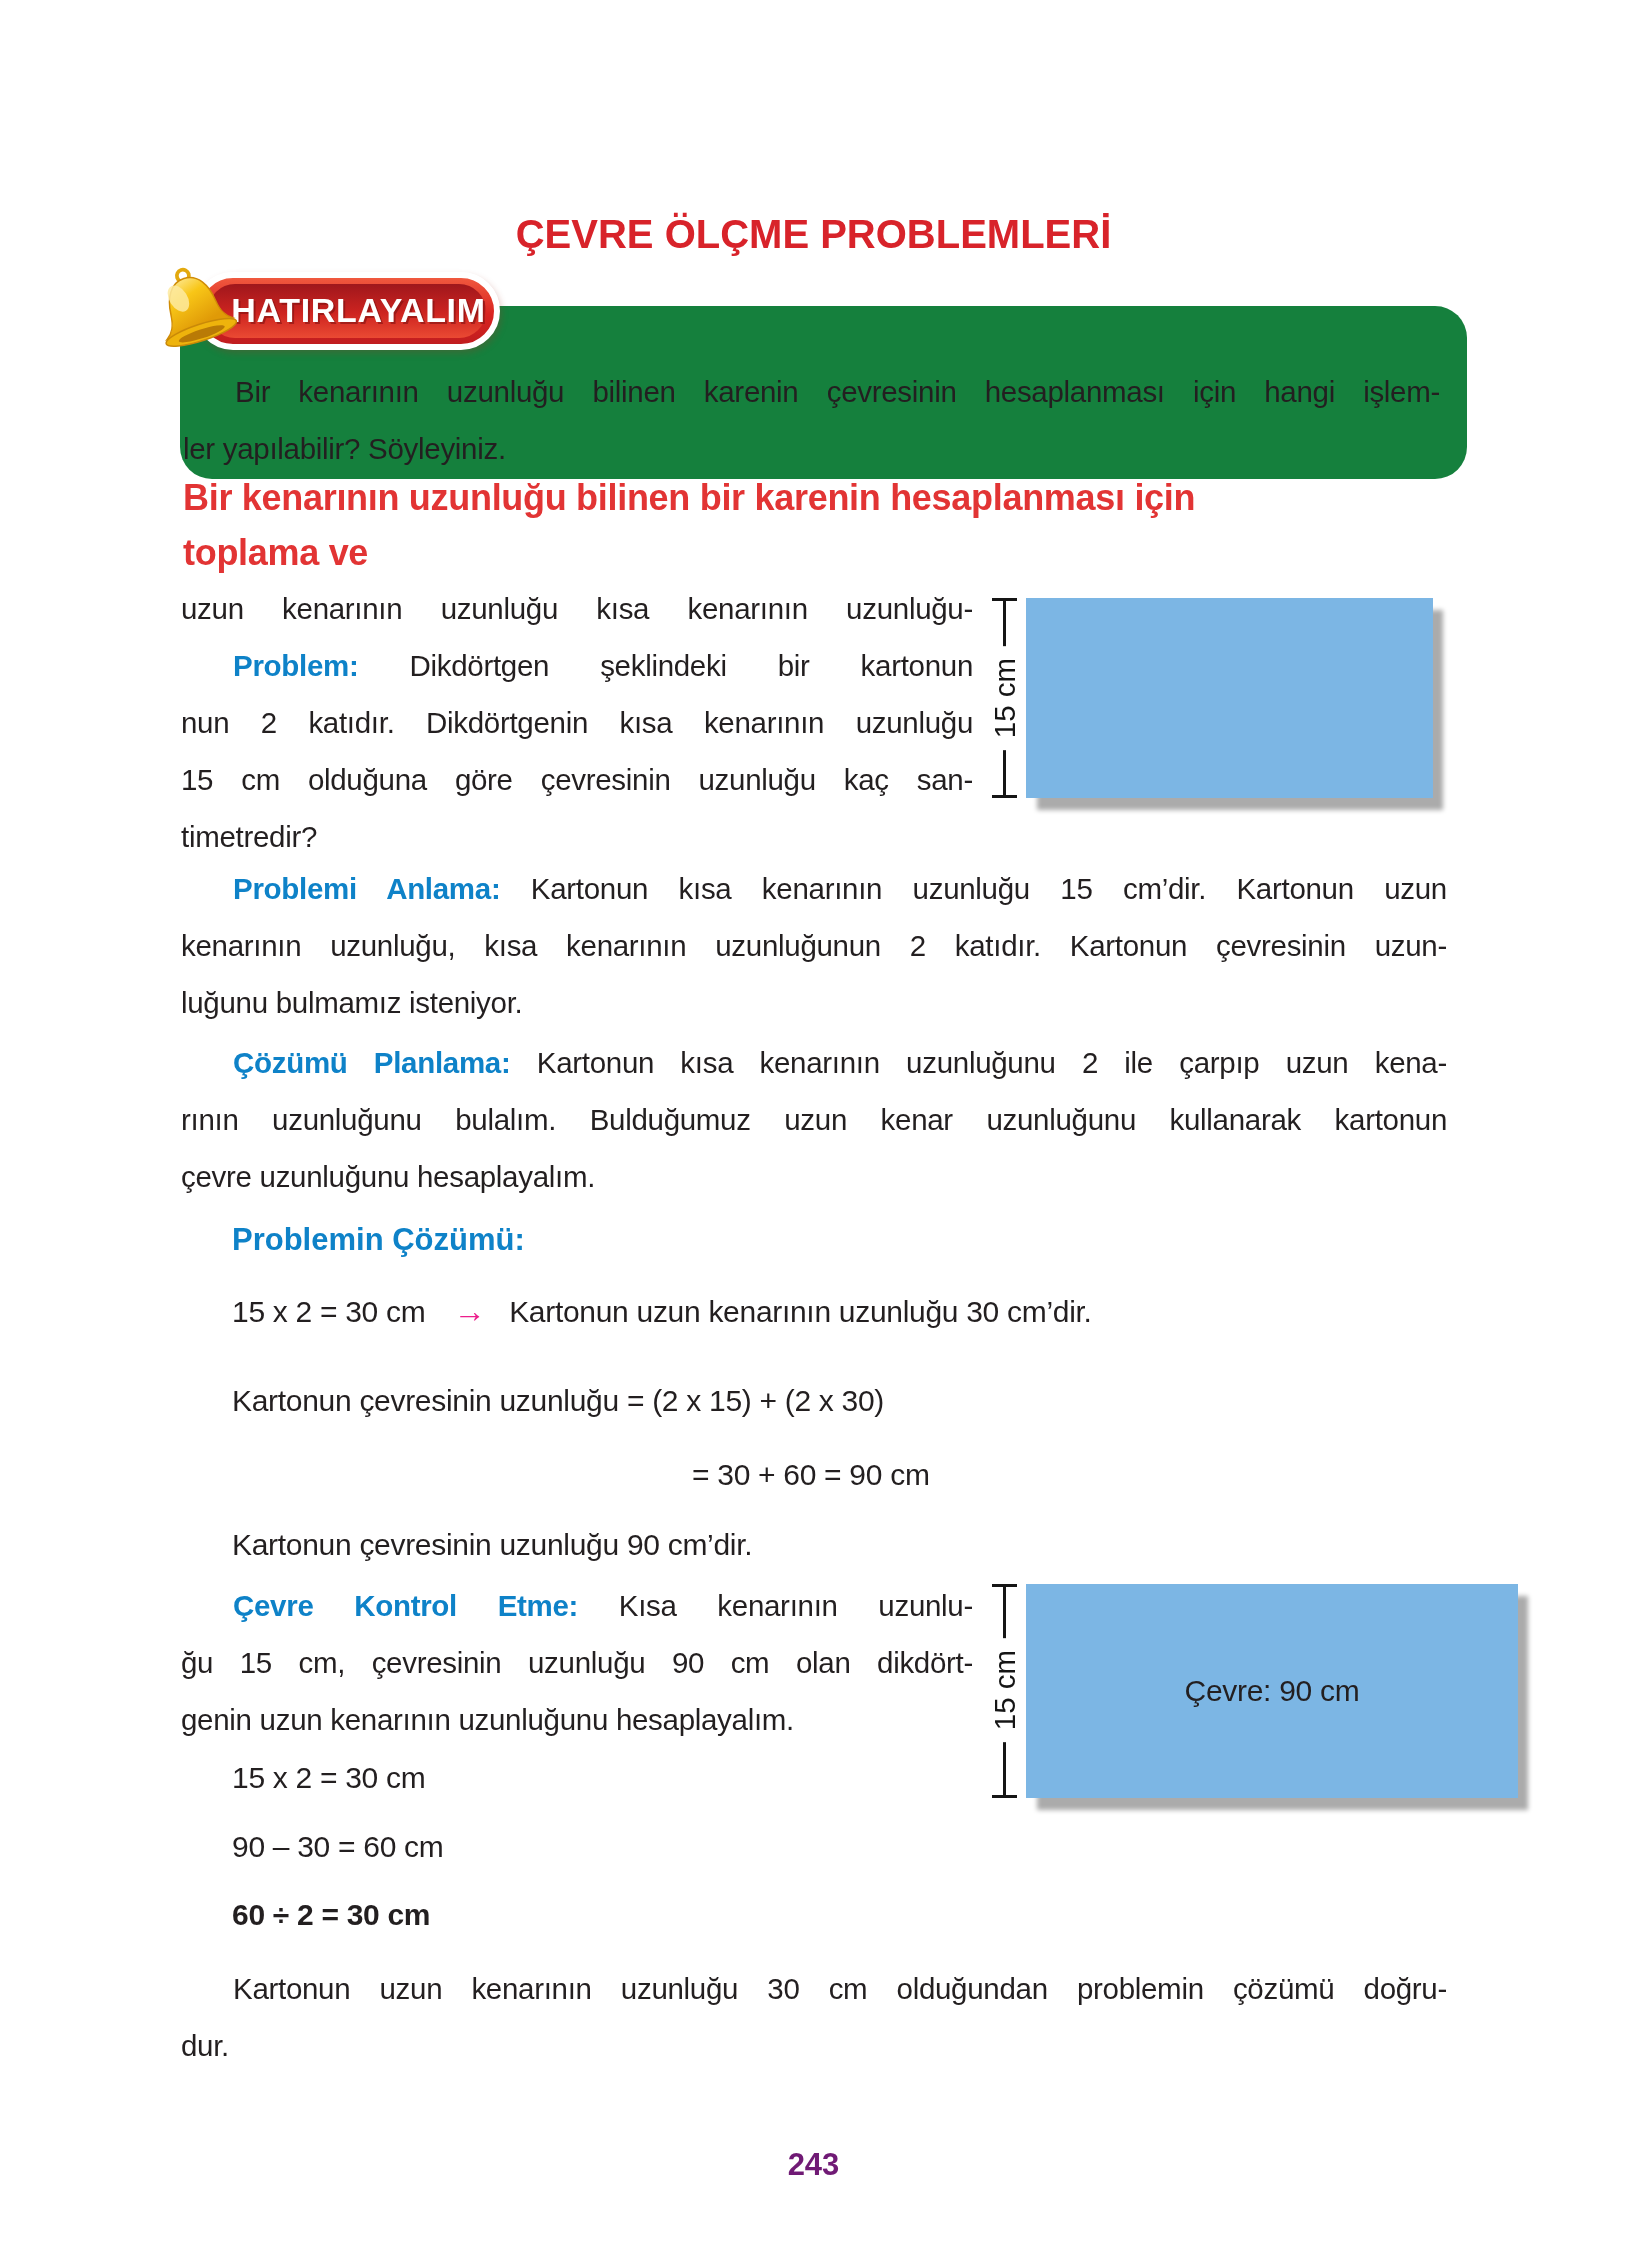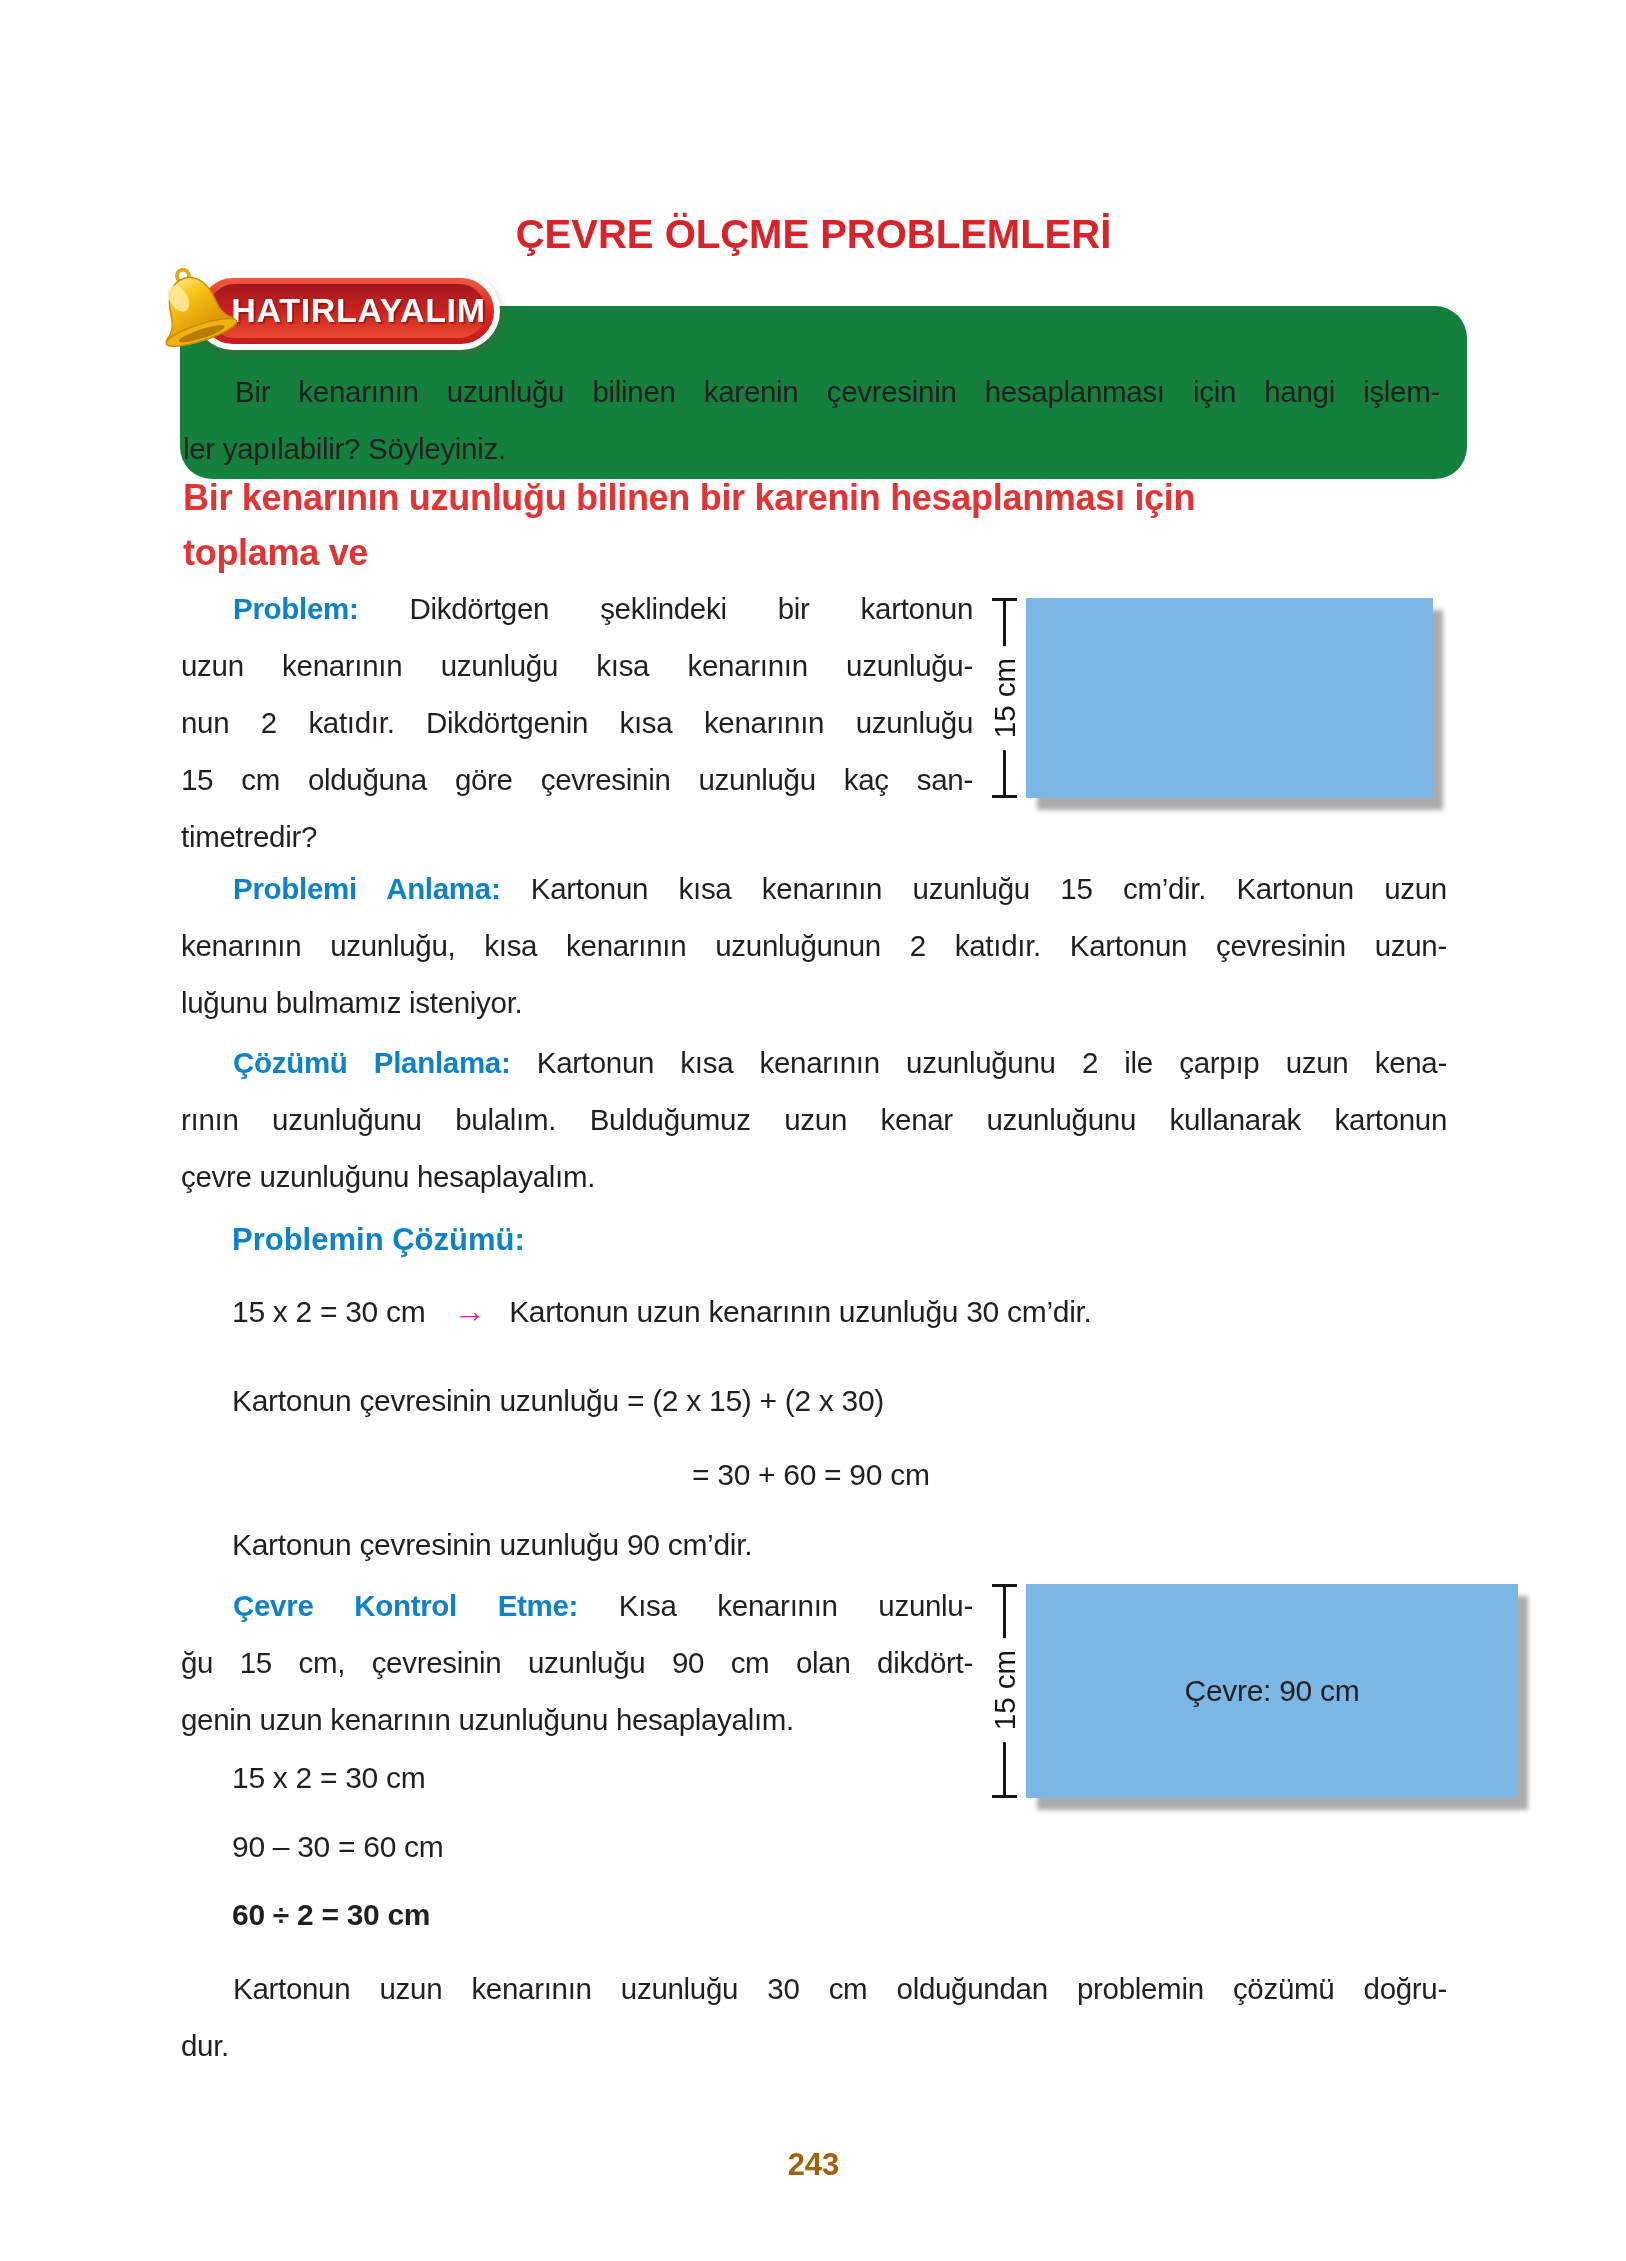--- a/index.html
+++ b/index.html
@@ -82,21 +82,21 @@
   .vline::before{top:0;}
   .vline::after{bottom:0;}
   .vlabel{
     position:absolute;transform:translate(-50%,-50%) rotate(-90deg);
     background:#ffffff;padding:0 12px;font-size:29.5px;white-space:nowrap;color:#151515;
   }
 
   
   .pagenum{
     position:absolute;left:0;right:0;top:2136px;height:57px;line-height:57px;
-    text-align:center;font-size:31px;font-weight:bold;color:#a16207;
+    text-align:center;font-size:31px;font-weight:bold;color:#701a75;
   }
 </style>
 </head>
 <body>
 
 <div>
 
   <div class="title">ÇEVRE ÖLÇME PROBLEMLERİ</div>
 
   <div class="badge">
@@ -127,22 +127,22 @@
     <div class="line jl ind">Bir kenarının uzunluğu bilinen karenin çevresinin hesaplanması için hangi işlem-</div>
     <div class="line">ler yapılabilir? Söyleyiniz.</div>
   </div>
 
   <div class="heading">
     <div class="hline">Bir kenarının uzunluğu bilinen bir karenin hesaplanması için</div>
     <div class="hline">toplama ve</div>
   </div>
 
   <div class="problem-para">
+    <div class="line jl">uzun kenarının uzunluğu kısa kenarının uzunluğu-</div>
     <div class="line jl ind"><span class="lbl">Problem:</span> <span>Dikdörtgen şeklindeki bir kartonun</span></div>
-    <div class="line jl">uzun kenarının uzunluğu kısa kenarının uzunluğu-</div>
     <div class="line jl">nun 2 katıdır. Dikdörtgenin kısa kenarının uzunluğu</div>
     <div class="line jl">15 cm olduğuna göre çevresinin uzunluğu kaç san-</div>
     <div class="line">timetredir?</div>
   </div>
 
   <div>
     <div class="vline" style="left:1003px;top:598px;height:200px;"></div>
     <div class="vlabel" style="left:1005px;top:698px;">15 cm</div>
     <div class="fig-rect" style="left:1026px;top:598px;width:407px;height:200px;"></div>
   </div>

